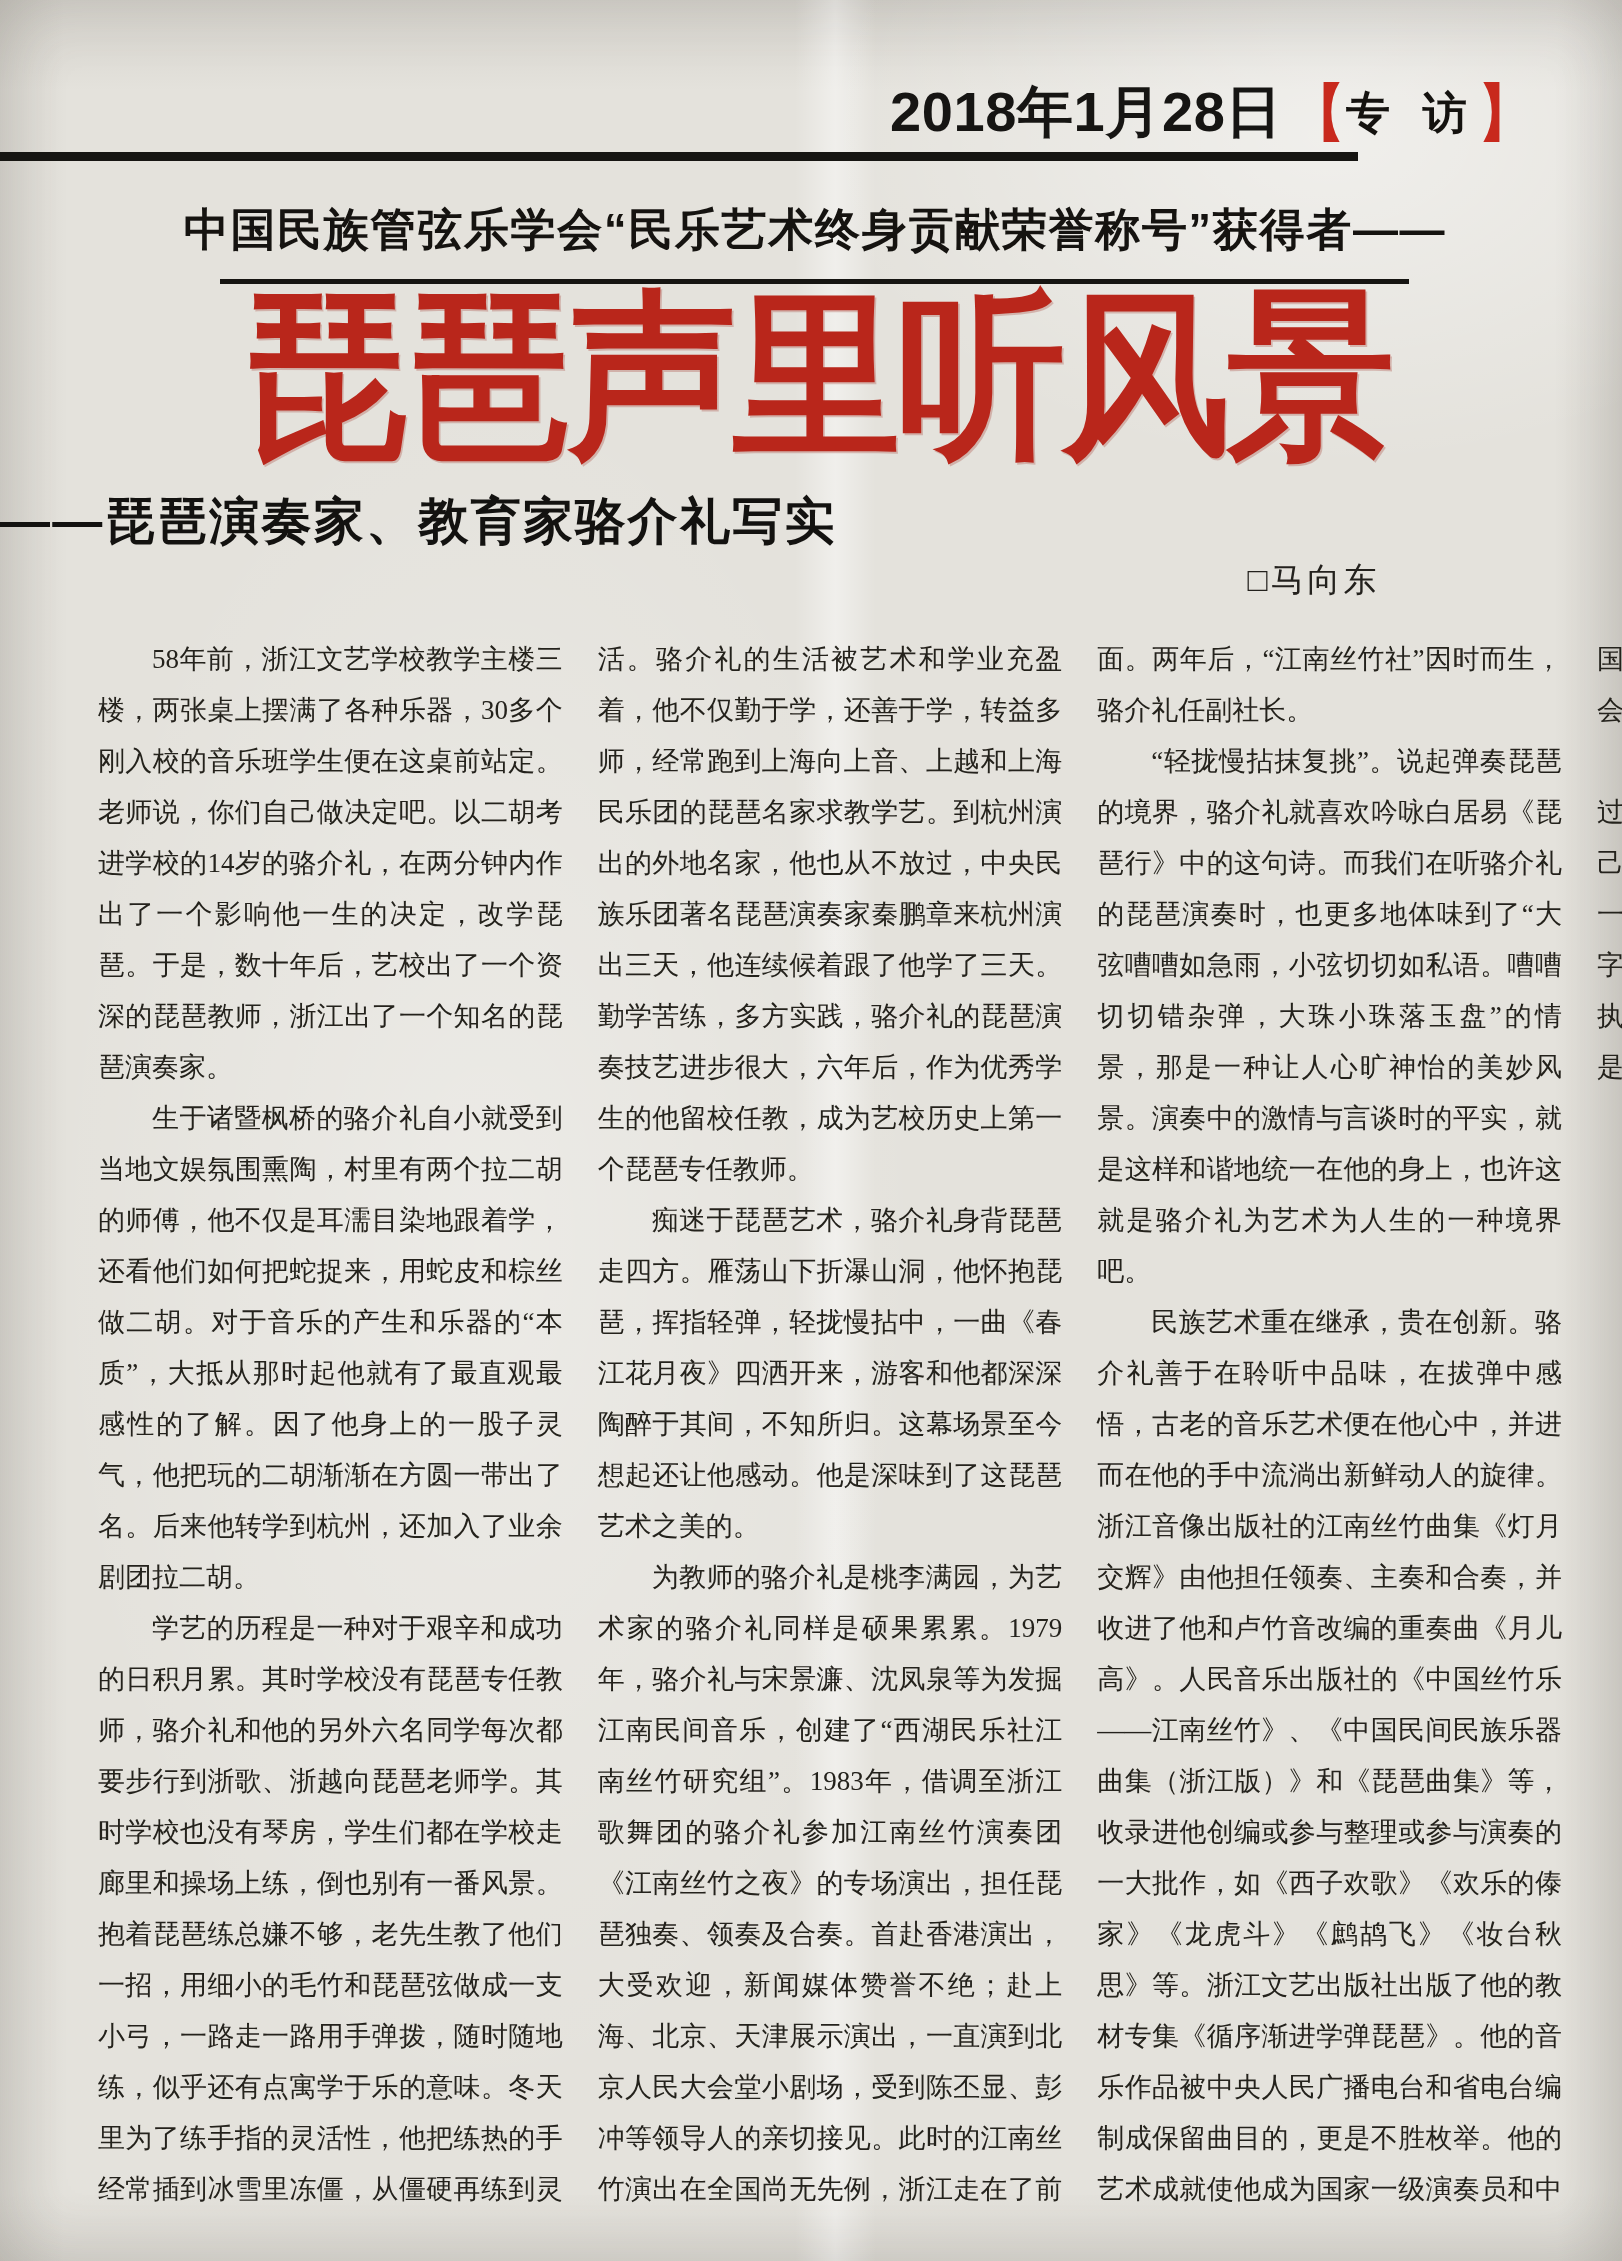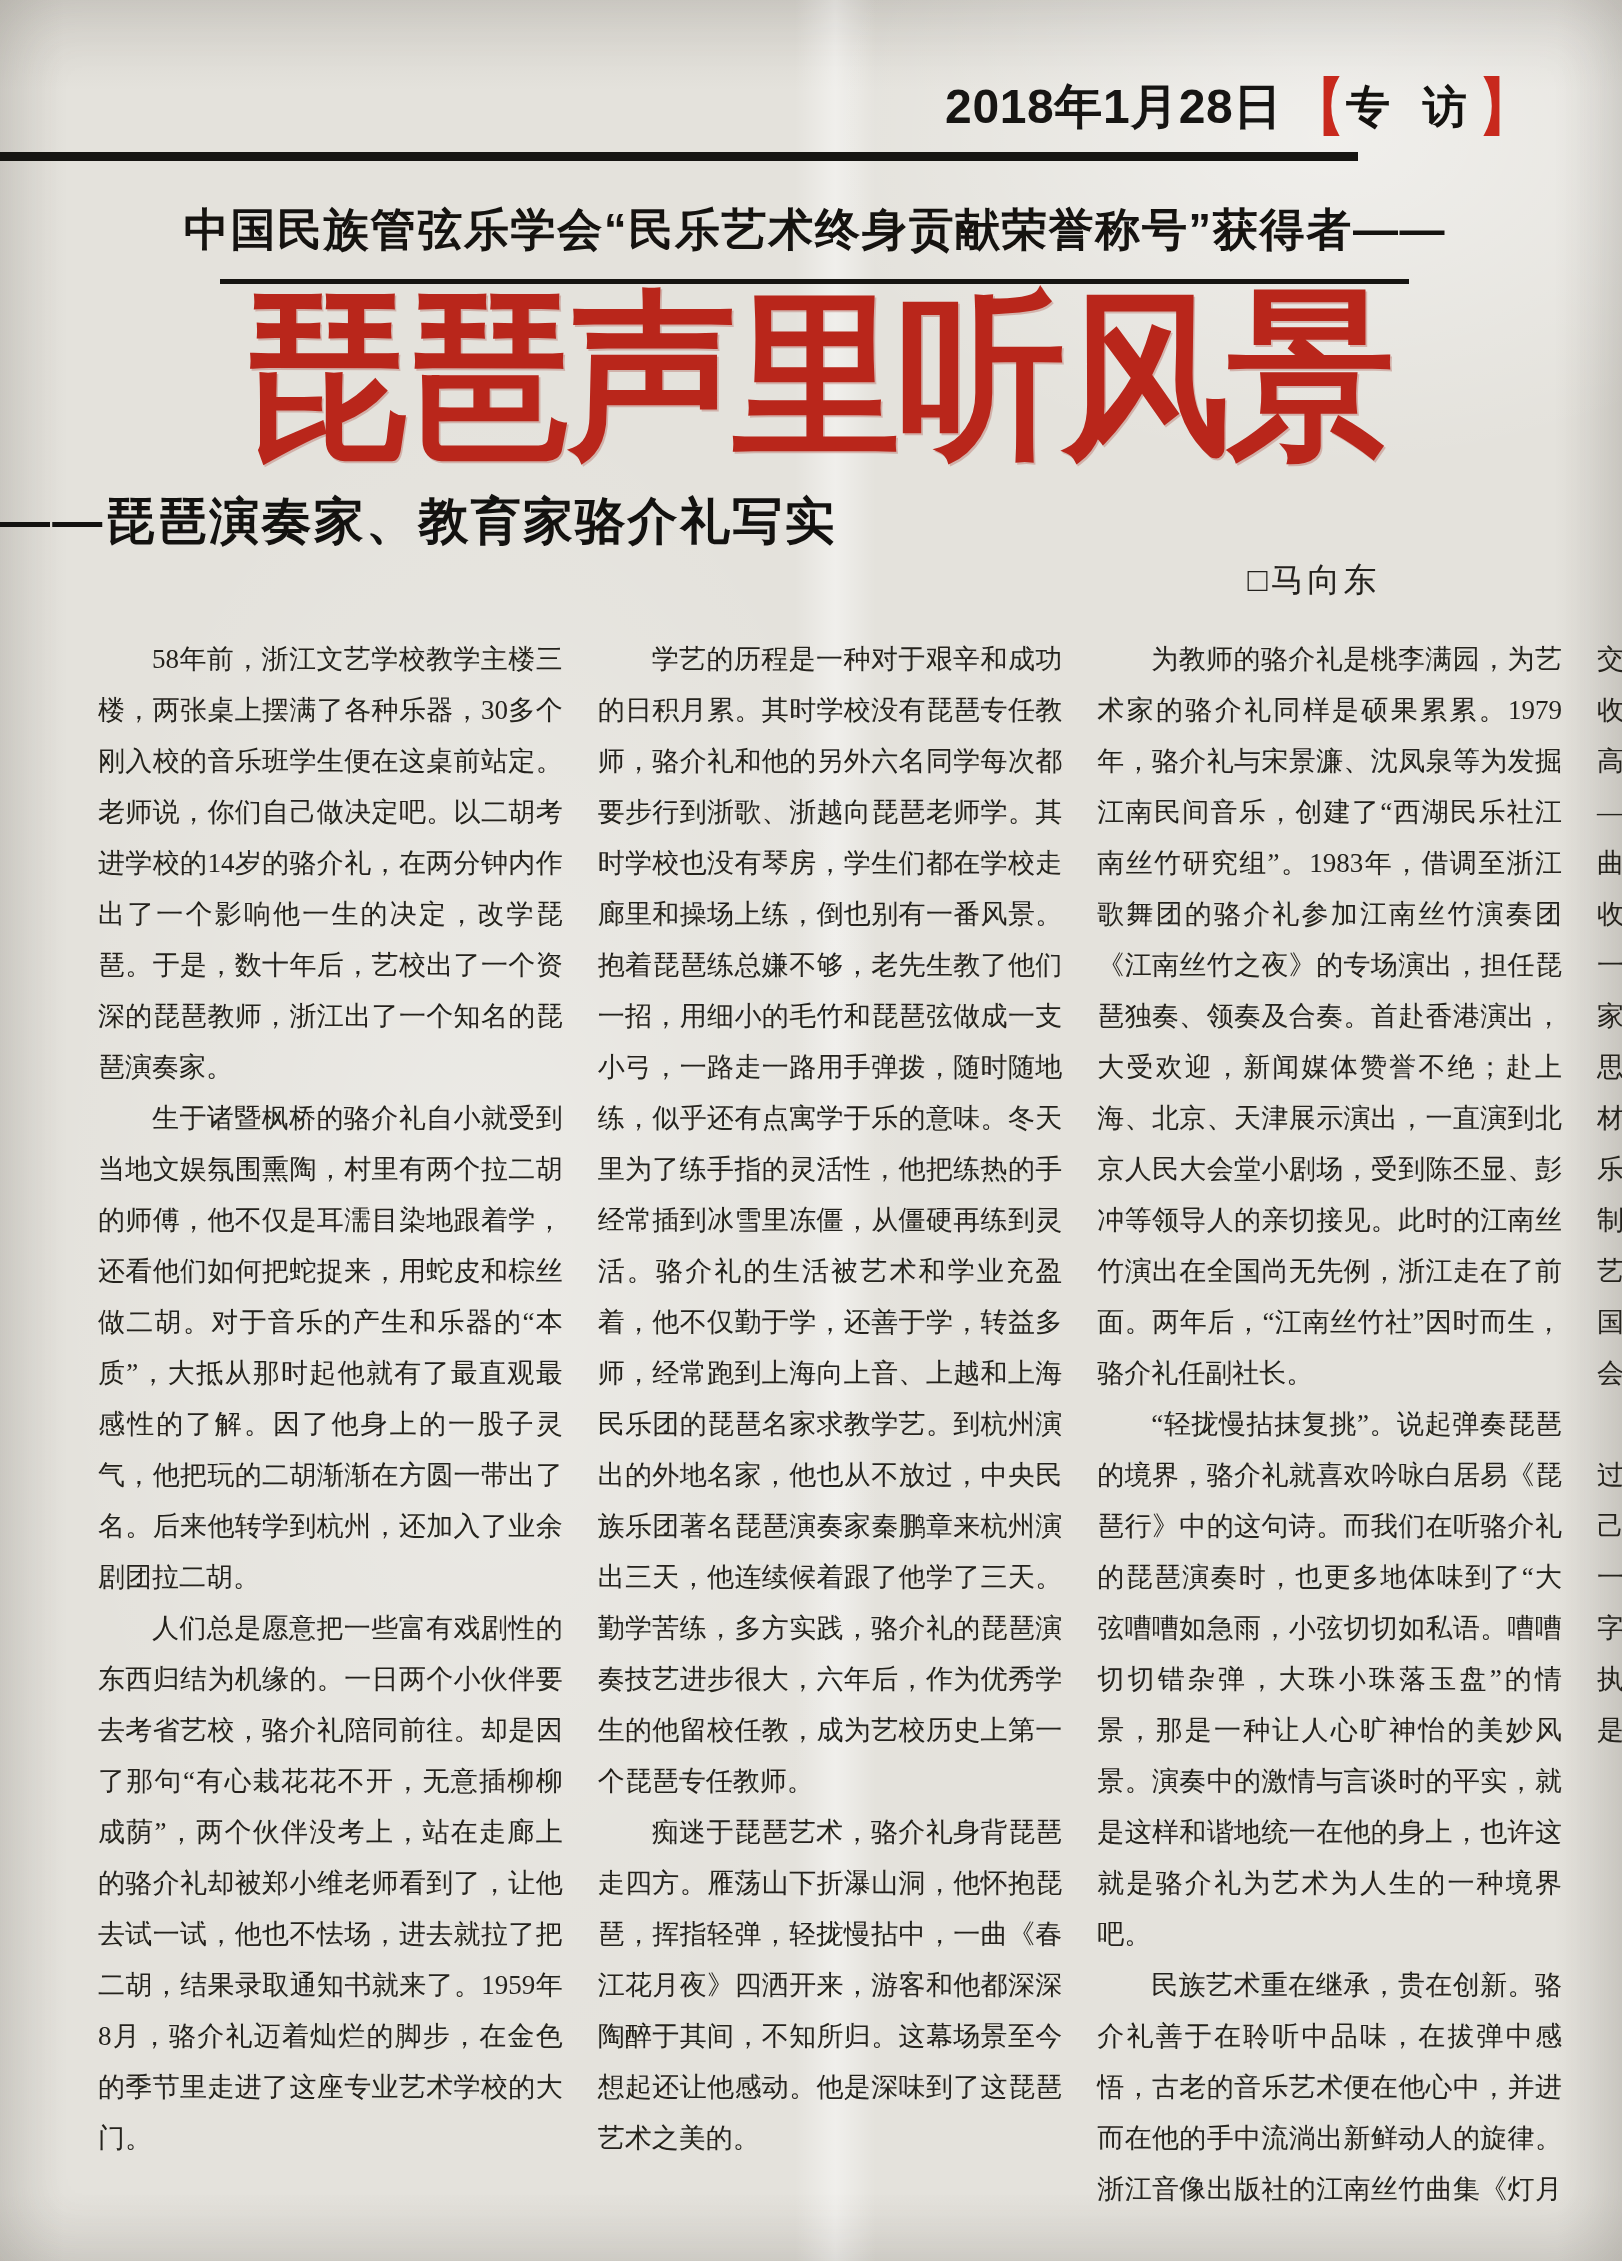--- a/index.html
+++ b/index.html
@@ -19,21 +19,21 @@
     font-family:"Liberation Serif", serif;
     color:#211f1b;
   }
   
   .header-line{
     position:absolute;top:75px;right:89px;
     display:flex;align-items:center;gap:8px;
     font-family:"Liberation Sans", sans-serif;
     font-weight:bold;white-space:nowrap;
   }
-  .issue-date{font-size:48px;letter-spacing:0.6px;color:#161513;}
+  .issue-date{font-size:56px;letter-spacing:0.6px;color:#161513;}
   .section-badge{display:flex;align-items:center;font-size:55px;line-height:1;}
   .badge-bracket{color:#c8291d;font-weight:bold;transform:scaleY(1.12);}
   .badge-label{color:#14120f;letter-spacing:10.2px;margin:0 1.1px;font-size:44px;}
   .header-rule{
     position:absolute;left:0;top:152px;width:1358px;height:8.5px;background:#161512;
   }
   
   .kicker{
     position:absolute;top:200px;left:0;width:1630px;
     text-align:center;
@@ -95,21 +95,20 @@
   <div class="kicker">中国民族管弦乐学会“民乐艺术终身贡献荣誉称号”获得者——</div>
   <div class="kicker-rule"></div>
 
   <div class="headline">琵琶声里听风景</div>
   <div class="subtitle">——琵琶演奏家、教育家骆介礼写实</div>
   <div class="byline">□马向东</div>
 
   <div class="article">
     <p>58年前，浙江文艺学校教学主楼三楼，两张桌上摆满了各种乐器，30多个刚入校的音乐班学生便在这桌前站定。老师说，你们自己做决定吧。以二胡考进学校的14岁的骆介礼，在两分钟内作出了一个影响他一生的决定，改学琵琶。于是，数十年后，艺校出了一个资深的琵琶教师，浙江出了一个知名的琵琶演奏家。</p>
     <p>生于诸暨枫桥的骆介礼自小就受到当地文娱氛围熏陶，村里有两个拉二胡的师傅，他不仅是耳濡目染地跟着学，还看他们如何把蛇捉来，用蛇皮和棕丝做二胡。对于音乐的产生和乐器的“本质”，大抵从那时起他就有了最直观最感性的了解。因了他身上的一股子灵气，他把玩的二胡渐渐在方圆一带出了名。后来他转学到杭州，还加入了业余剧团拉二胡。</p>
-    <p>人们总是愿意把一些富有戏剧性的东西归结为机缘的。一日两个小伙伴要去考省艺校，骆介礼陪同前往。却是因了那句“有心栽花花不开，无意插柳柳成荫”，两个伙伴没考上，站在走廊上的骆介礼却被郑小维老师看到了，让他去试一试，他也不怯场，进去就拉了把二胡，结果录取通知书就来了。1959年8月，骆介礼迈着灿烂的脚步，在金色的季节里走进了这座专业艺术学校的大门。</p>
     <p>学艺的历程是一种对于艰辛和成功的日积月累。其时学校没有琵琶专任教师，骆介礼和他的另外六名同学每次都要步行到浙歌、浙越向琵琶老师学。其时学校也没有琴房，学生们都在学校走廊里和操场上练，倒也别有一番风景。抱着琵琶练总嫌不够，老先生教了他们一招，用细小的毛竹和琵琶弦做成一支小弓，一路走一路用手弹拨，随时随地练，似乎还有点寓学于乐的意味。冬天里为了练手指的灵活性，他把练热的手经常插到冰雪里冻僵，从僵硬再练到灵活。骆介礼的生活被艺术和学业充盈着，他不仅勤于学，还善于学，转益多师，经常跑到上海向上音、上越和上海民乐团的琵琶名家求教学艺。到杭州演出的外地名家，他也从不放过，中央民族乐团著名琵琶演奏家秦鹏章来杭州演出三天，他连续候着跟了他学了三天。勤学苦练，多方实践，骆介礼的琵琶演奏技艺进步很大，六年后，作为优秀学生的他留校任教，成为艺校历史上第一个琵琶专任教师。</p>
     <p>痴迷于琵琶艺术，骆介礼身背琵琶走四方。雁荡山下折瀑山洞，他怀抱琵琶，挥指轻弹，轻拢慢拈中，一曲《春江花月夜》四洒开来，游客和他都深深陶醉于其间，不知所归。这幕场景至今想起还让他感动。他是深味到了这琵琶艺术之美的。</p>
     <p>为教师的骆介礼是桃李满园，为艺术家的骆介礼同样是硕果累累。1979年，骆介礼与宋景濂、沈凤泉等为发掘江南民间音乐，创建了“西湖民乐社江南丝竹研究组”。1983年，借调至浙江歌舞团的骆介礼参加江南丝竹演奏团《江南丝竹之夜》的专场演出，担任琵琶独奏、领奏及合奏。首赴香港演出，大受欢迎，新闻媒体赞誉不绝；赴上海、北京、天津展示演出，一直演到北京人民大会堂小剧场，受到陈丕显、彭冲等领导人的亲切接见。此时的江南丝竹演出在全国尚无先例，浙江走在了前面。两年后，“江南丝竹社”因时而生，骆介礼任副社长。</p>
     <p>“轻拢慢拈抹复挑”。说起弹奏琵琶的境界，骆介礼就喜欢吟咏白居易《琵琶行》中的这句诗。而我们在听骆介礼的琵琶演奏时，也更多地体味到了“大弦嘈嘈如急雨，小弦切切如私语。嘈嘈切切错杂弹，大珠小珠落玉盘”的情景，那是一种让人心旷神怡的美妙风景。演奏中的激情与言谈时的平实，就是这样和谐地统一在他的身上，也许这就是骆介礼为艺术为人生的一种境界吧。</p>
     <p>民族艺术重在继承，贵在创新。骆介礼善于在聆听中品味，在拔弹中感悟，古老的音乐艺术便在他心中，并进而在他的手中流淌出新鲜动人的旋律。浙江音像出版社的江南丝竹曲集《灯月交辉》由他担任领奏、主奏和合奏，并收进了他和卢竹音改编的重奏曲《月儿高》。人民音乐出版社的《中国丝竹乐——江南丝竹》、《中国民间民族乐器曲集（浙江版）》和《琵琶曲集》等，收录进他创编或参与整理或参与演奏的一大批作，如《西子欢歌》《欢乐的傣家》《龙虎斗》《鹧鸪飞》《妆台秋思》等。浙江文艺出版社出版了他的教材专集《循序渐进学弹琵琶》。他的音乐作品被中央人民广播电台和省电台编制成保留曲目的，更是不胜枚举。他的艺术成就使他成为国家一级演奏员和中国音协琵琶研究会、中国民族管弦乐学会等专家理事。</p>
     <p>“从1959年捧起琵琶后就没有放下过，这让我感到很欣慰。”　　回想自己近60年的艺术人生，骆介礼说了这么一句话，不由使人想到了一个字：“韧”。世事沧桑与对于一种追求的执着，其最佳的连结点想起来便应该是“韧”了。</p>
   </div>
 
 </div>
 

